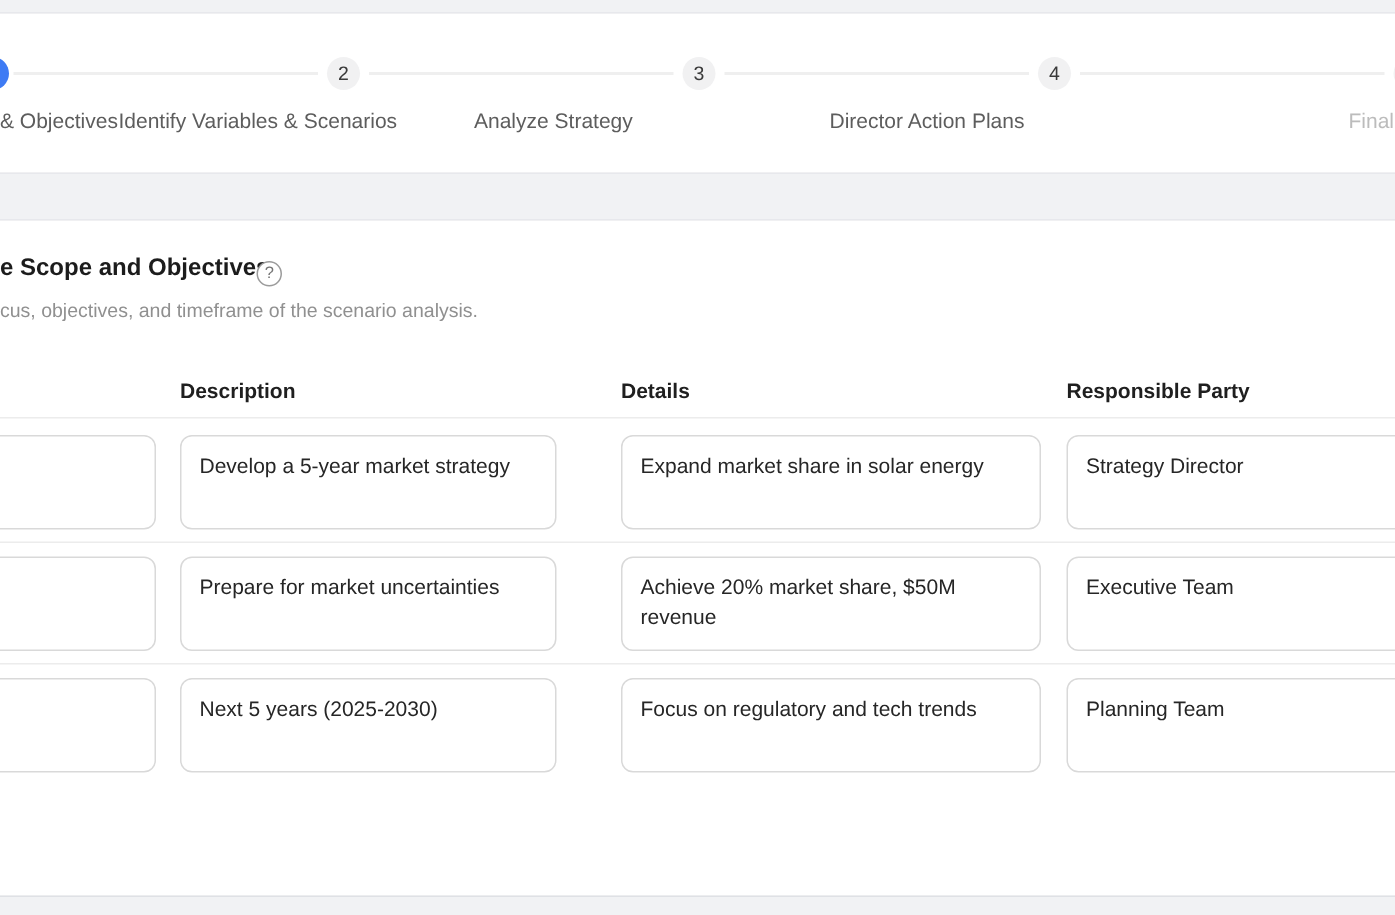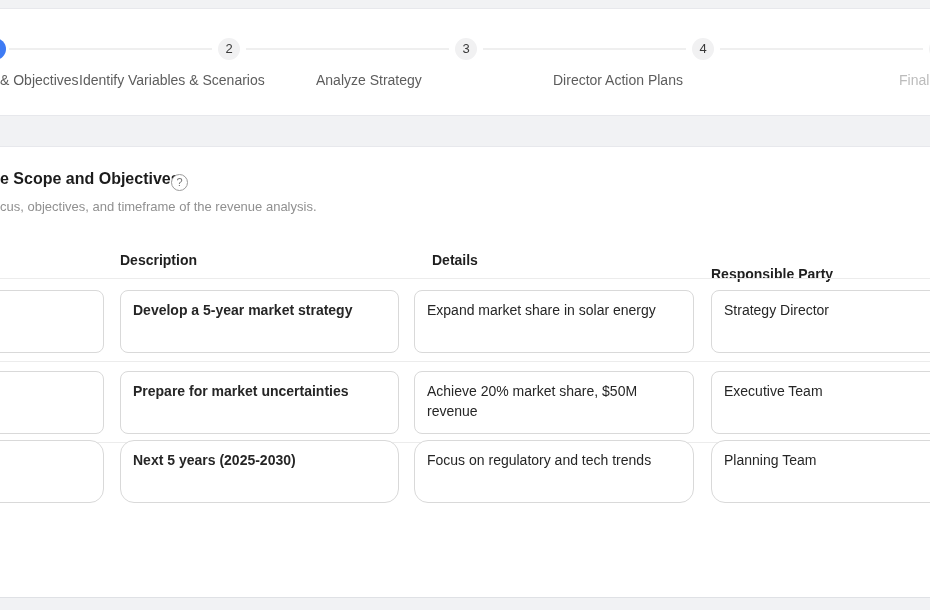--- a/index.html
+++ b/index.html
@@ -46,24 +46,24 @@
     position:absolute;top:252px;font-size:14px;font-weight:bold;color:#1f1f1f;white-space:nowrap;
   }
   .divider{position:absolute;left:0;width:930px;height:1px;background:#ececec;}
   .cellbox{
     position:absolute;height:63px;box-sizing:border-box;
     background:#ffffff;border:1px solid #d9d9d9;border-radius:8px;
     font-family:inherit;font-size:14px;color:#262626;line-height:20px;
     padding:9px 12px;resize:none;overflow:hidden;outline:none;display:block;
   }
   .col-lead{left:-180px;width:284px;}
-  .col-desc{left:120px;width:279px;font-weight:bold;}
+  .col-desc{left:120px;width:251px;}
   .col-det{left:414px;width:280px;}
   .col-resp{left:711px;width:280px;}
-  .row1{top:290px;} .row2{top:371px;} .row3{top:440px;border-radius:14px;}
+  .row1{top:290px;} .row2{top:371px;} .row3{top:452px;}
 </style>
 </head>
 <body>
 
 <div class="strip top"></div>
 <div class="strip mid"></div>
 <div class="strip bottom"></div>
 
 <div>
 
@@ -80,27 +80,27 @@
 
   <div class="step-label edge-left">&amp; Objectives</div>
   <div class="step-label" style="left:79px;">Identify Variables &amp; Scenarios</div>
   <div class="step-label" style="left:316px;">Analyze Strategy</div>
   <div class="step-label" style="left:553px;">Director Action Plans</div>
   <div class="step-label edge-right">Final</div>
 </div>
 
 <div class="page-title">e Scope and Objectives</div>
 <div class="help-icon">?</div>
-<div class="page-subtitle">cus, objectives, and timeframe of the revenue analysis.</div>
+<div class="page-subtitle">cus, objectives, and timeframe of the scenario analysis.</div>
 
 <div>
 
   <div class="col-header" style="left:120px;">Description</div>
-  <div class="col-header" style="left:432px;text-align:center;">Details</div>
-  <div class="col-header" style="left:711px;margin-top:14px;">Responsible Party</div>
+  <div class="col-header" style="left:414px;text-align:center;">Details</div>
+  <div class="col-header" style="left:711px;">Responsible Party</div>
 
   <div class="divider" style="top:278px;"></div>
   <div class="divider" style="top:361px;"></div>
   <div class="divider" style="top:442px;"></div>
 
   <div>
     <textarea class="cellbox col-lead row1" style=""></textarea>
     <textarea class="cellbox col-desc row1" style="">Develop a 5-year market strategy</textarea>
     <textarea class="cellbox col-det row1" style="">Expand market share in solar energy</textarea>
     <textarea class="cellbox col-resp row1" style="">Strategy Director</textarea>

